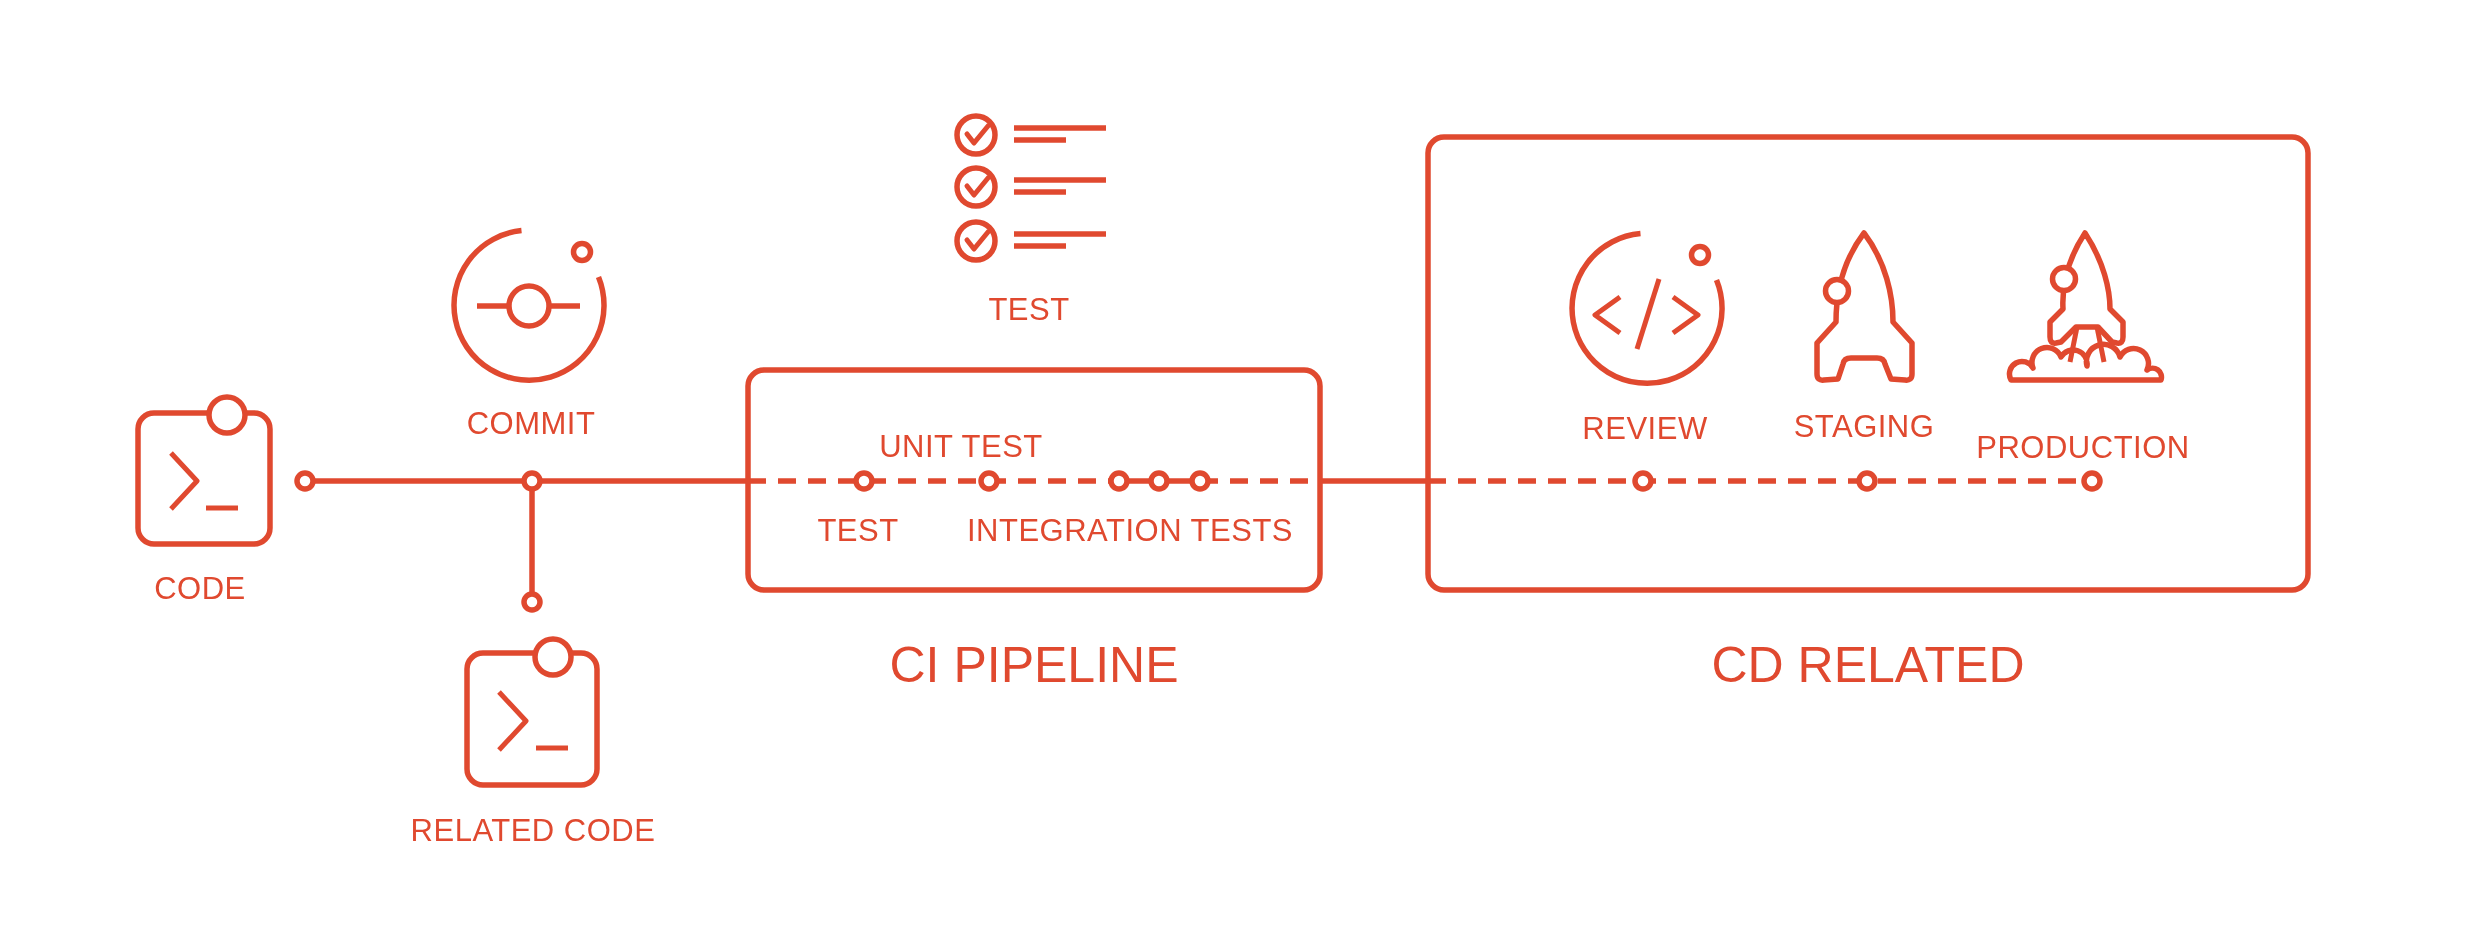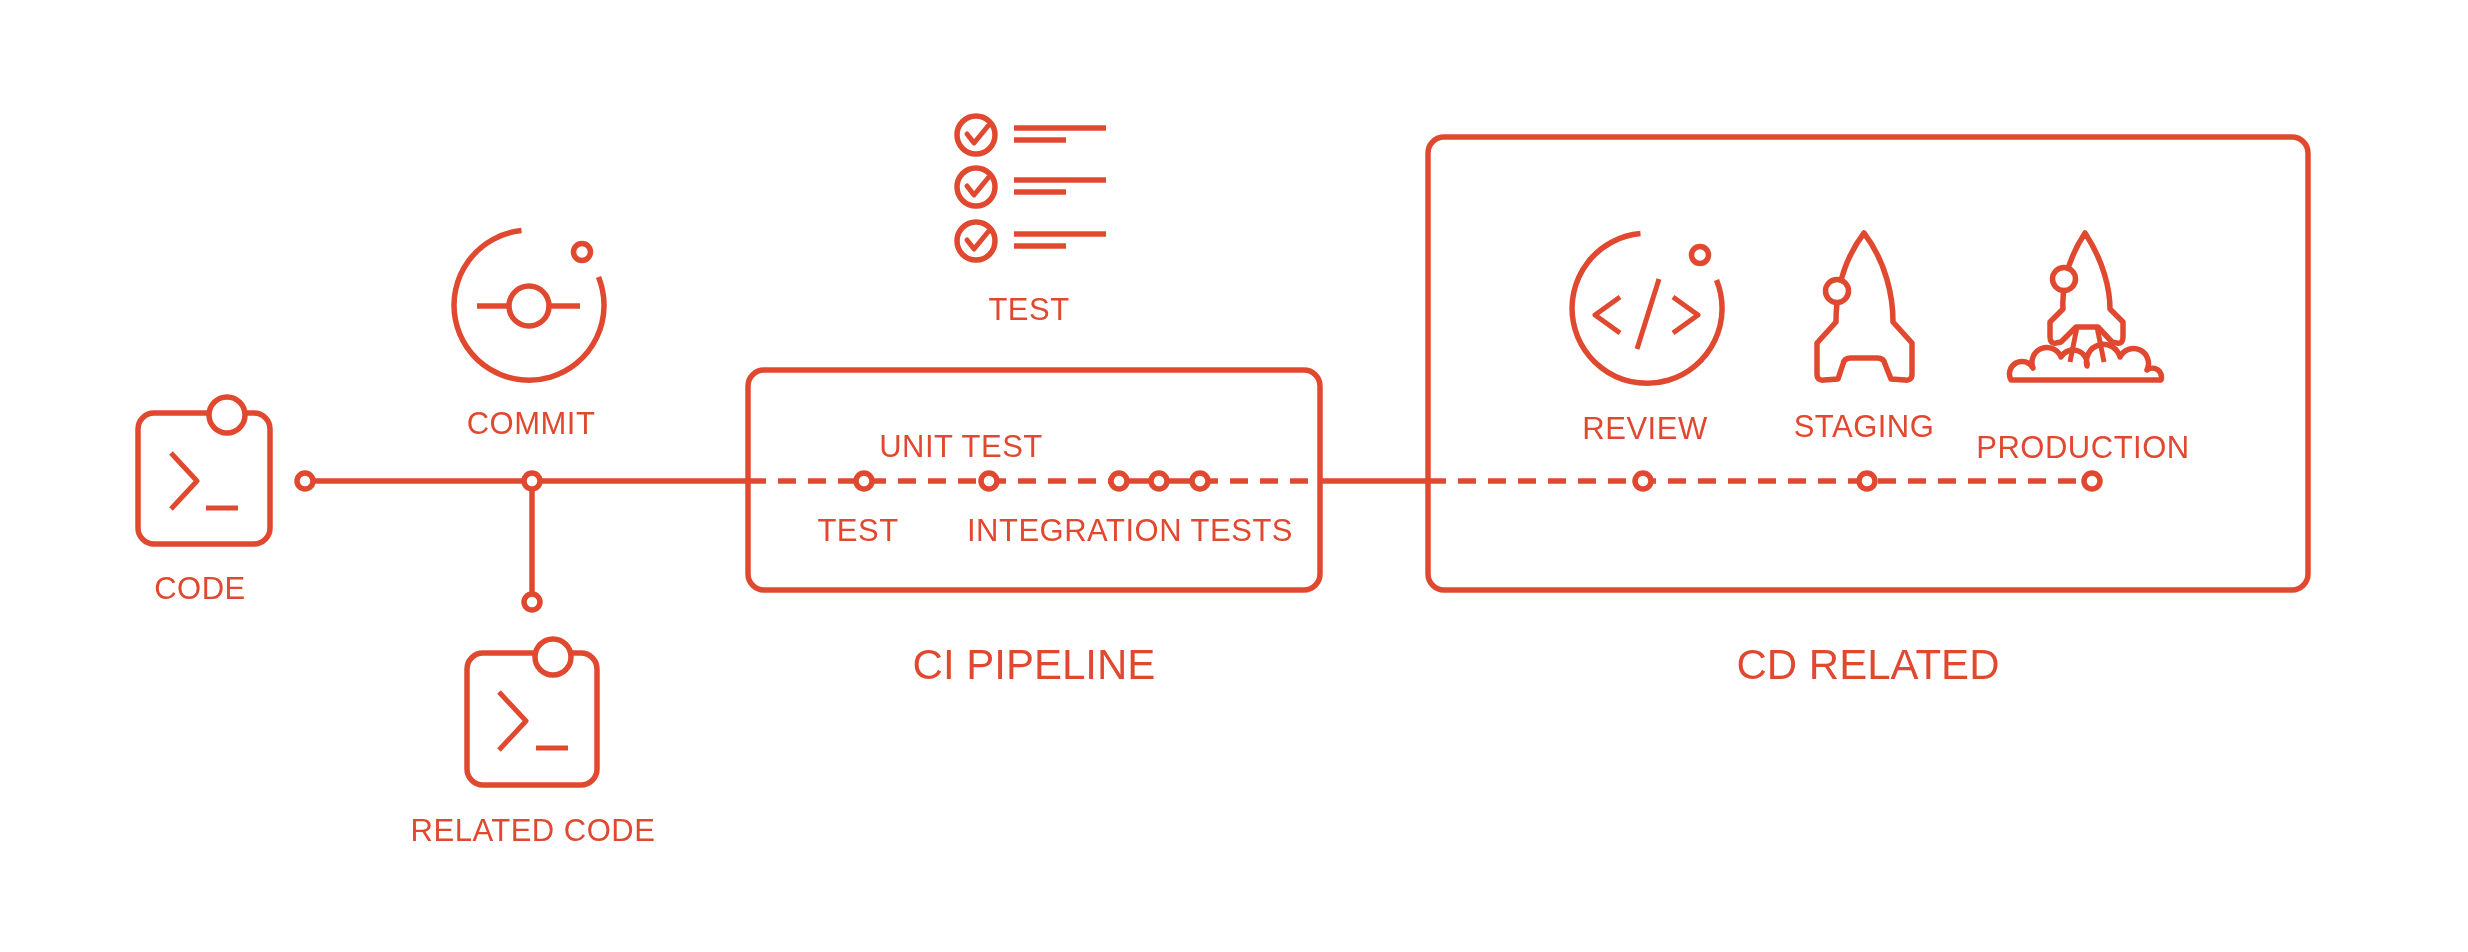--- a/index.html
+++ b/index.html
@@ -14,21 +14,21 @@
   .s  { stroke:var(--accent); stroke-width:5.5; fill:none; stroke-linejoin:round; }
   .sf { stroke:var(--accent); stroke-width:5.5; fill:var(--background); }
   .thin { stroke-width:5; }
   .dash { stroke-dasharray:18 12; }
   .rcap { stroke-linecap:round; }
   .label {
     position:absolute; transform:translate(-50%,-50%);
     color:var(--accent); font-size:31px; letter-spacing:0.5px;
     white-space:nowrap; user-select:none;
   }
-  .title { font-size:42px; letter-spacing:0; }
+  .title { font-size:50px; letter-spacing:0; }
 </style>
 </head>
 <body>
 
 <div class="canvas">
 
   <svg width="2468" height="952" viewBox="0 0 2468 952">
 
     <g>
       <line class="s" x1="305" y1="481" x2="748" y2="481"></line>

